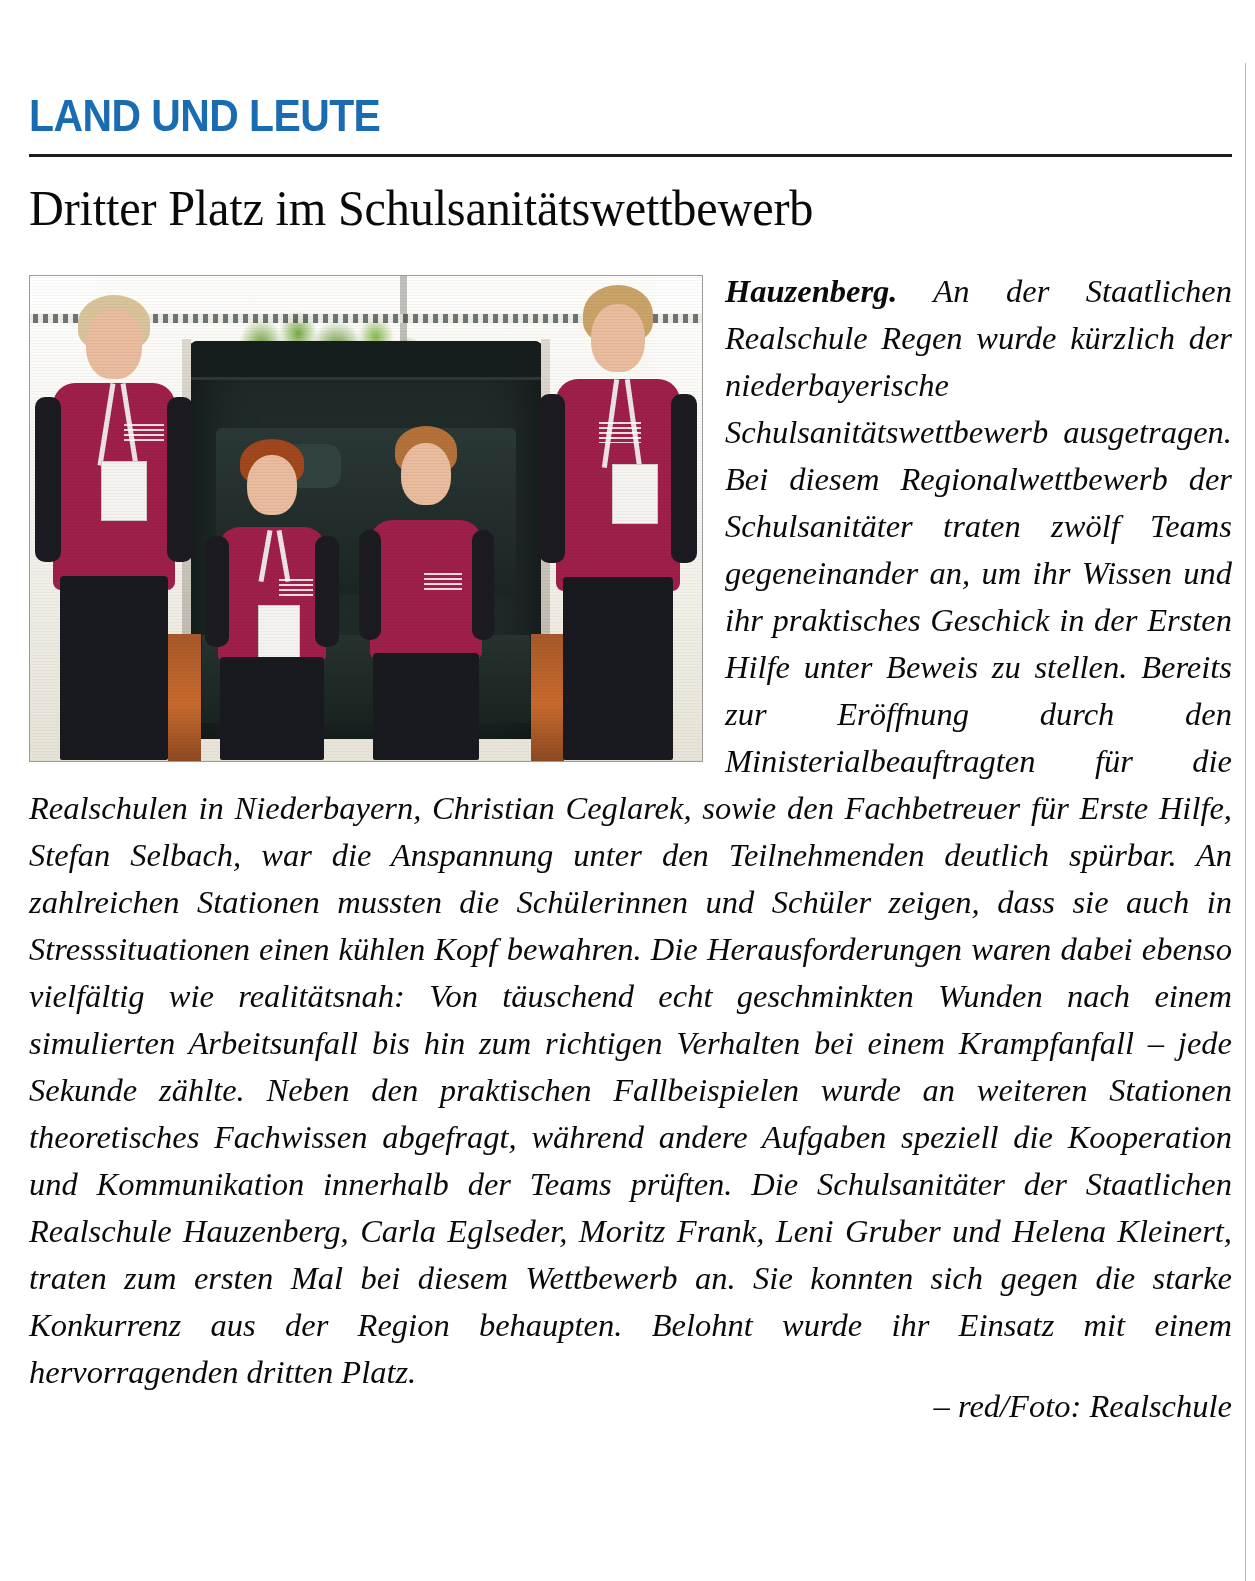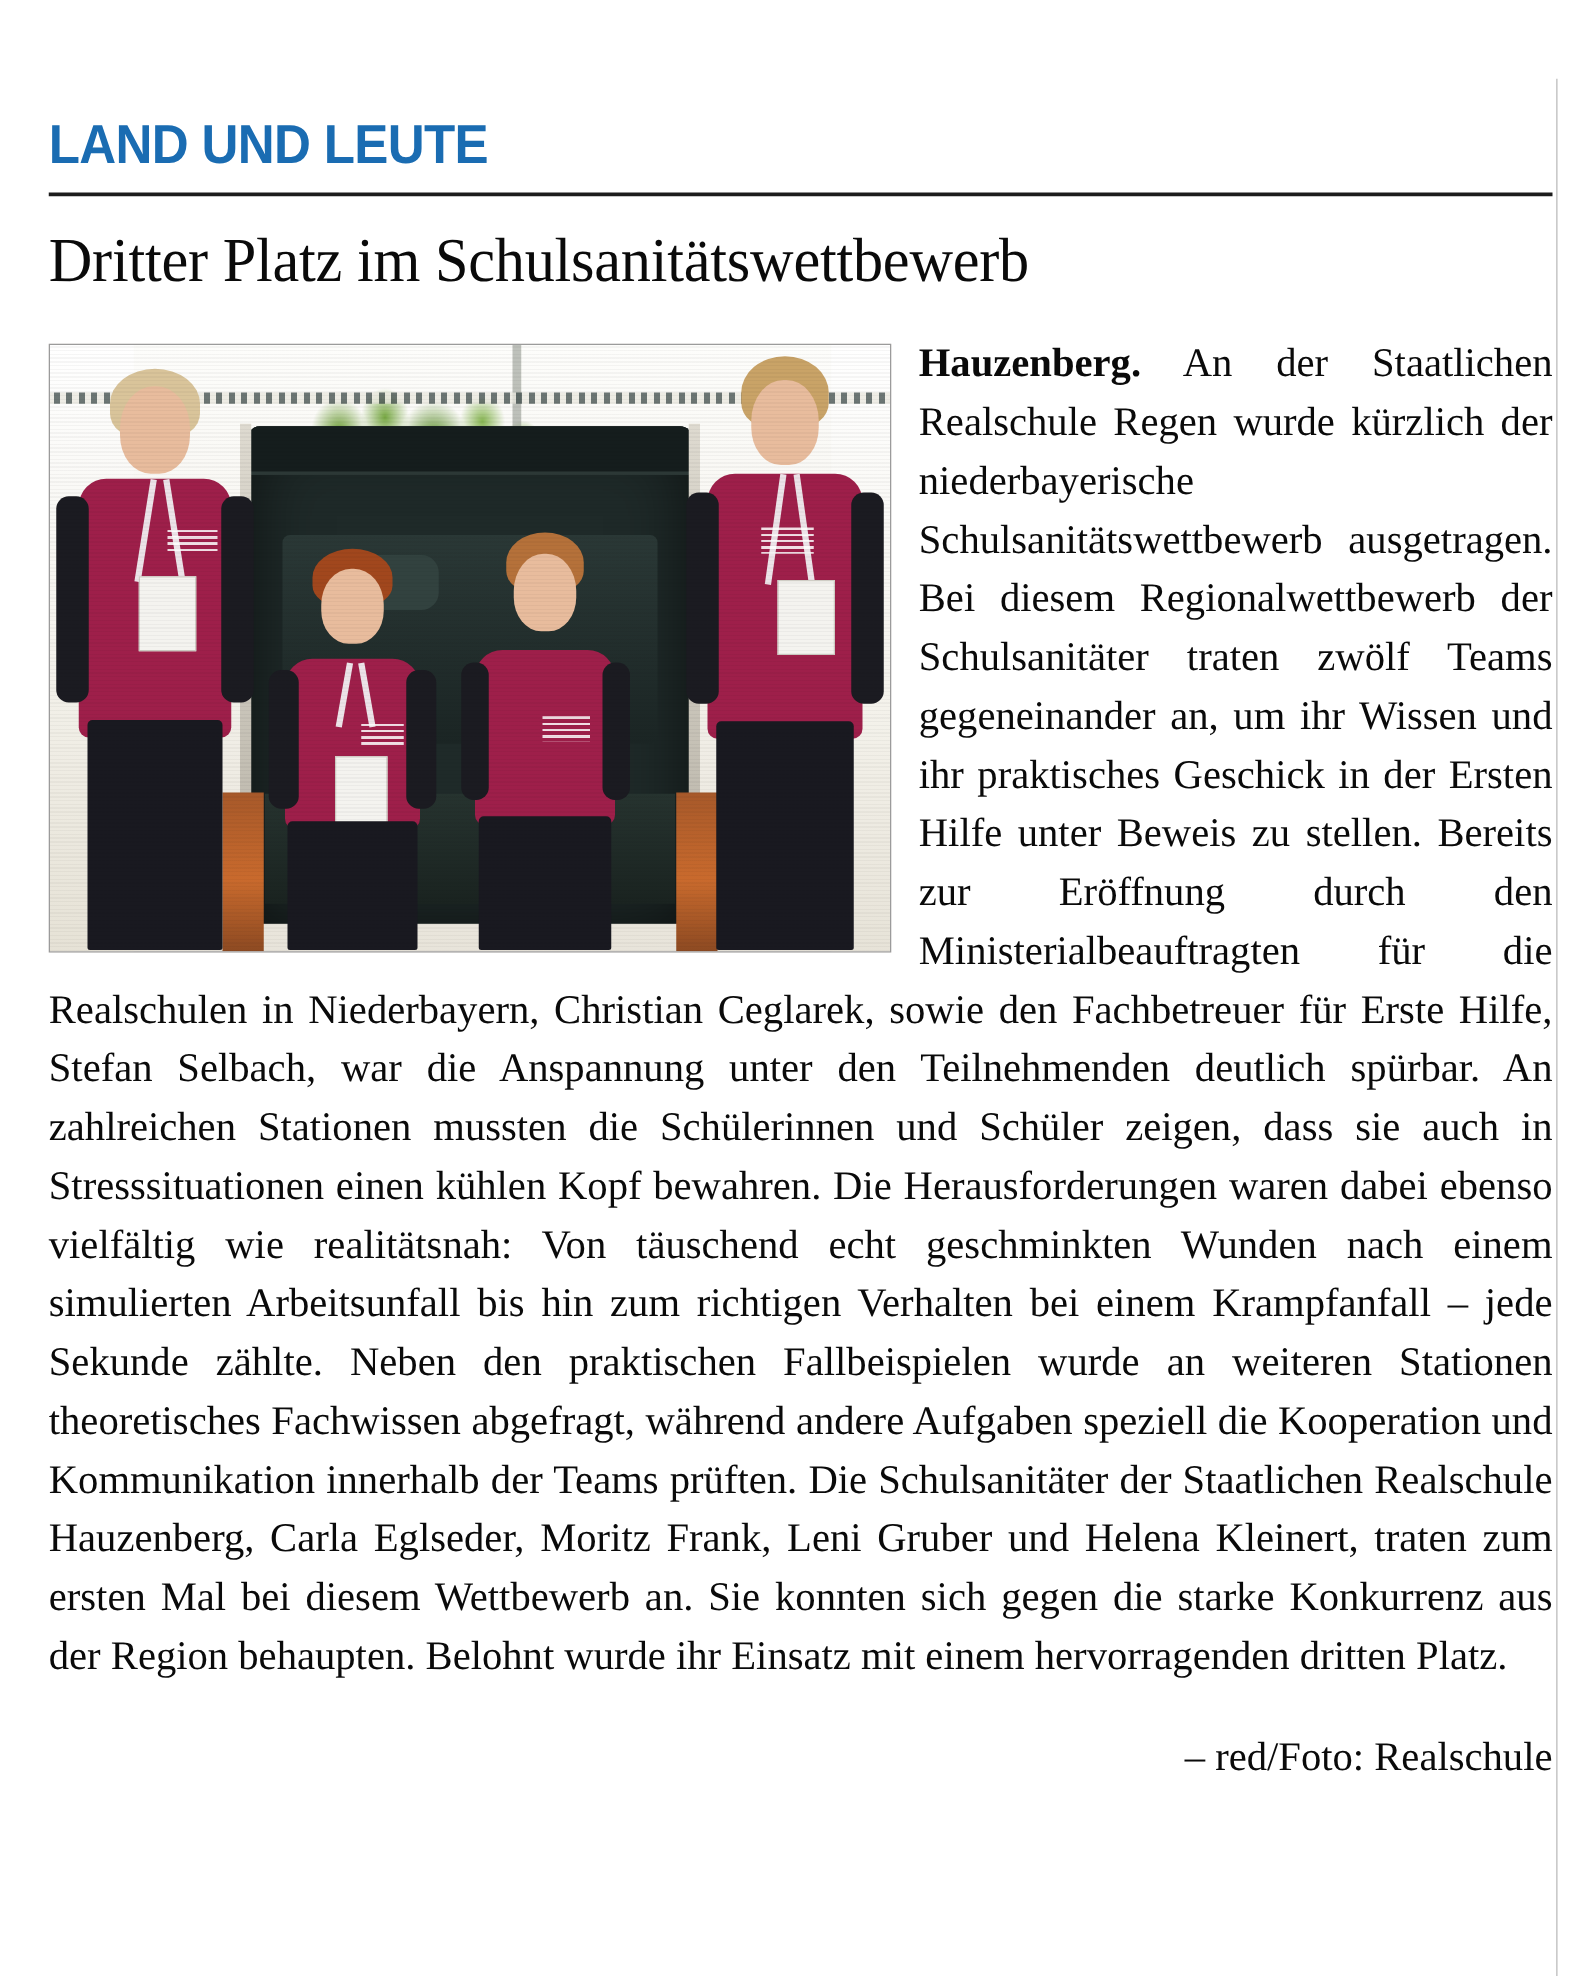--- a/index.html
+++ b/index.html
@@ -28,21 +28,21 @@
     top: 63px;
     right: 9px;
     width: 1px;
     height: 1518px;
     background: #b9b9b9;
   }
 
   
   .content {
     position: absolute;
-    left: 39px;
+    left: 29px;
     top: 0;
     width: 1203px;
   }
 
   
   .kicker {
     font-family: "Liberation Sans", "DejaVu Sans", sans-serif;
     font-weight: 700;
     font-size: 44px;
     line-height: 1;
@@ -76,20 +76,21 @@
 
   
   .article {
     margin-top: 19px;
     font-size: 32.5px;
     line-height: 47px;
     text-align: justify;
     text-justify: inter-word;
     hyphens: manual;
     color: #0a0a0a;
+    font-style: italic;
   }
   .article p {
     margin: 0;
   }
 
   
   .photo {
     float: left;
     width: 672px;
     height: 485px;

